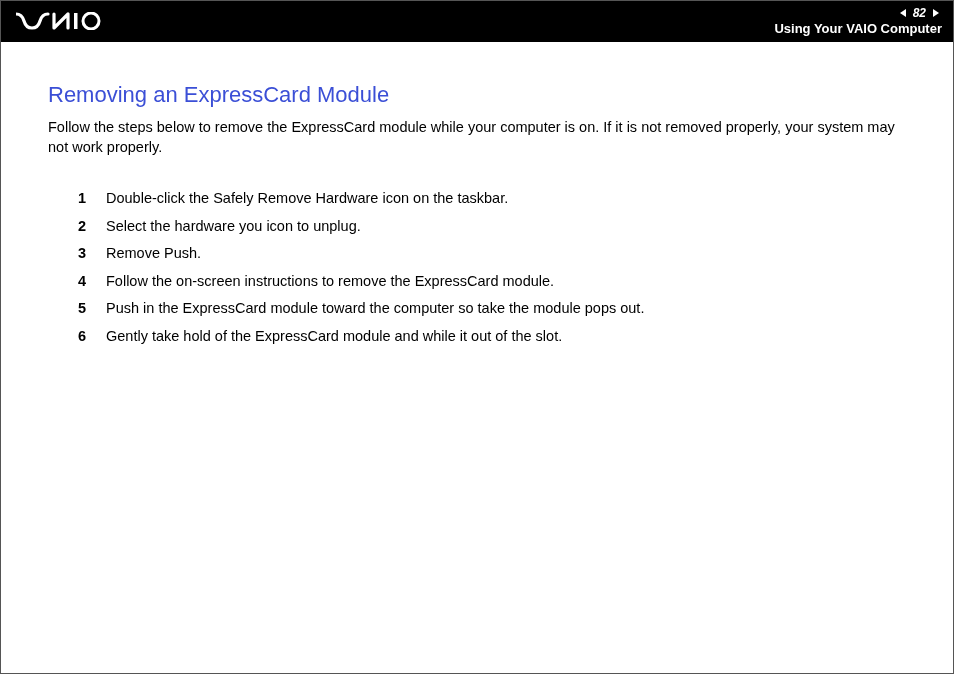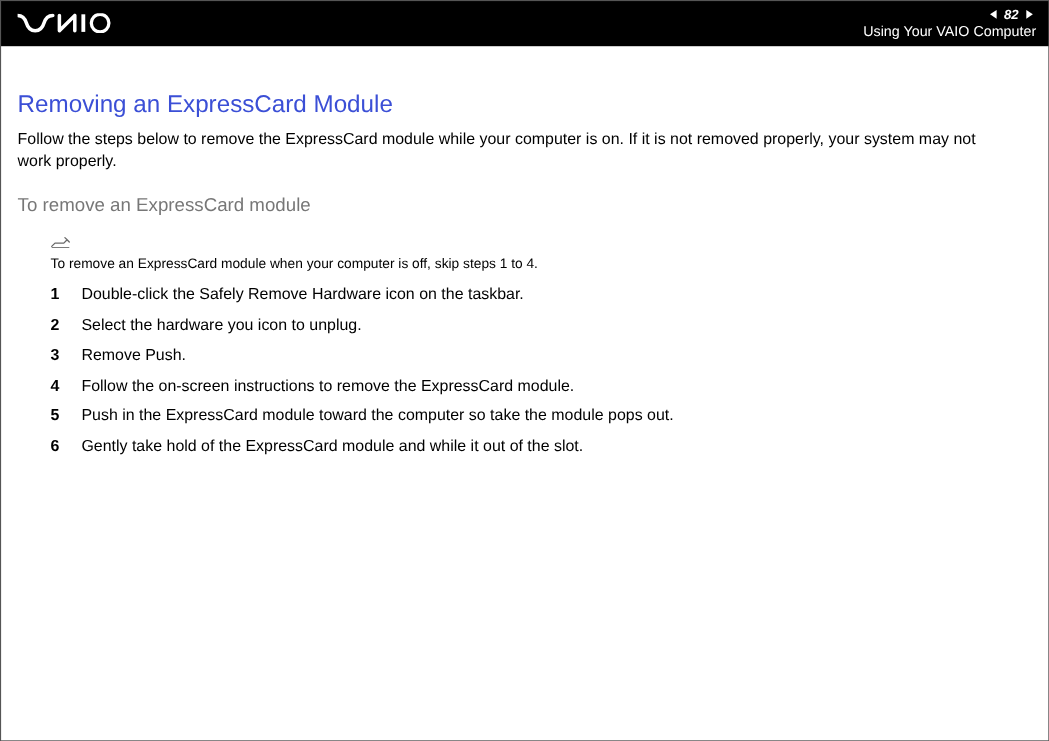--- a/index.html
+++ b/index.html
@@ -44,35 +44,35 @@
       align-items: center;
       justify-content: center;
       width: 12px;
       height: 12px;
       color: #ffffff;
       cursor: pointer;
     }
     .nav-arrow svg { display: block; }
     .header-title {
       font-size: 13px;
-      font-weight: normal;
+      font-weight: bold;
     }
     .content {
-      padding: 40px 40px 0 16px;
+      padding: 40px 40px 0 48px;
     }
     .page-title {
       color: #3b4fd6;
       font-size: 22px;
       font-weight: normal;
       margin-bottom: 10px;
     }
     .intro {
       font-size: 14.5px;
       line-height: 1.35;
-      margin-bottom: 20px;
+      margin-bottom: 32px;
     }
     .subtitle {
       color: #777;
       font-size: 17px;
       font-weight: normal;
       margin-bottom: 16px;
     }
     .note-block {
       margin-left: 30px;
       margin-bottom: 12px;
@@ -140,31 +140,21 @@
           </svg>
       </span>
     </div>
     <div class="header-title">Using Your VAIO Computer</div>
   </div>
 </div>
 
 <div class="content">
   <h1 class="page-title">Removing an ExpressCard Module</h1>
   <p class="intro">Follow the steps below to remove the ExpressCard module while your computer is on. If it is not removed properly, your system may not work properly.</p>
-  <h2 class="subtitle">To remove an ExpressCard module</h2>
 
-  <div class="note-block">
-    <span class="note-icon">
-      <svg width="18" height="12" viewBox="0 0 18 12">
-        <path d="M1 10 L4 7 L12 7 L15 4 L13 2 M15 4 L17 6" stroke="#6a6a6a" stroke-width="1.2" fill="none" stroke-linecap="round" stroke-linejoin="round"></path>
-        <path d="M1 11 L17 11" stroke="#6a6a6a" stroke-width="0.8"></path>
-      </svg>
-    </span>
-    <div class="note-text">To remove an ExpressCard module when your computer is off, skip steps 1 to 4.</div>
-  </div>
 
   <ol class="steps">
     <li>
       <span class="step-num">1</span>
       <span class="step-text"><span>Double-click the </span><b>Safely Remove Hardware</b><span> icon on the taskbar.</span></span>
     </li>
     <li>
       <span class="step-num">2</span>
       <span class="step-text"><span>Select the hardware you icon to unplug.</span><b></b><span></span></span>
     </li>

